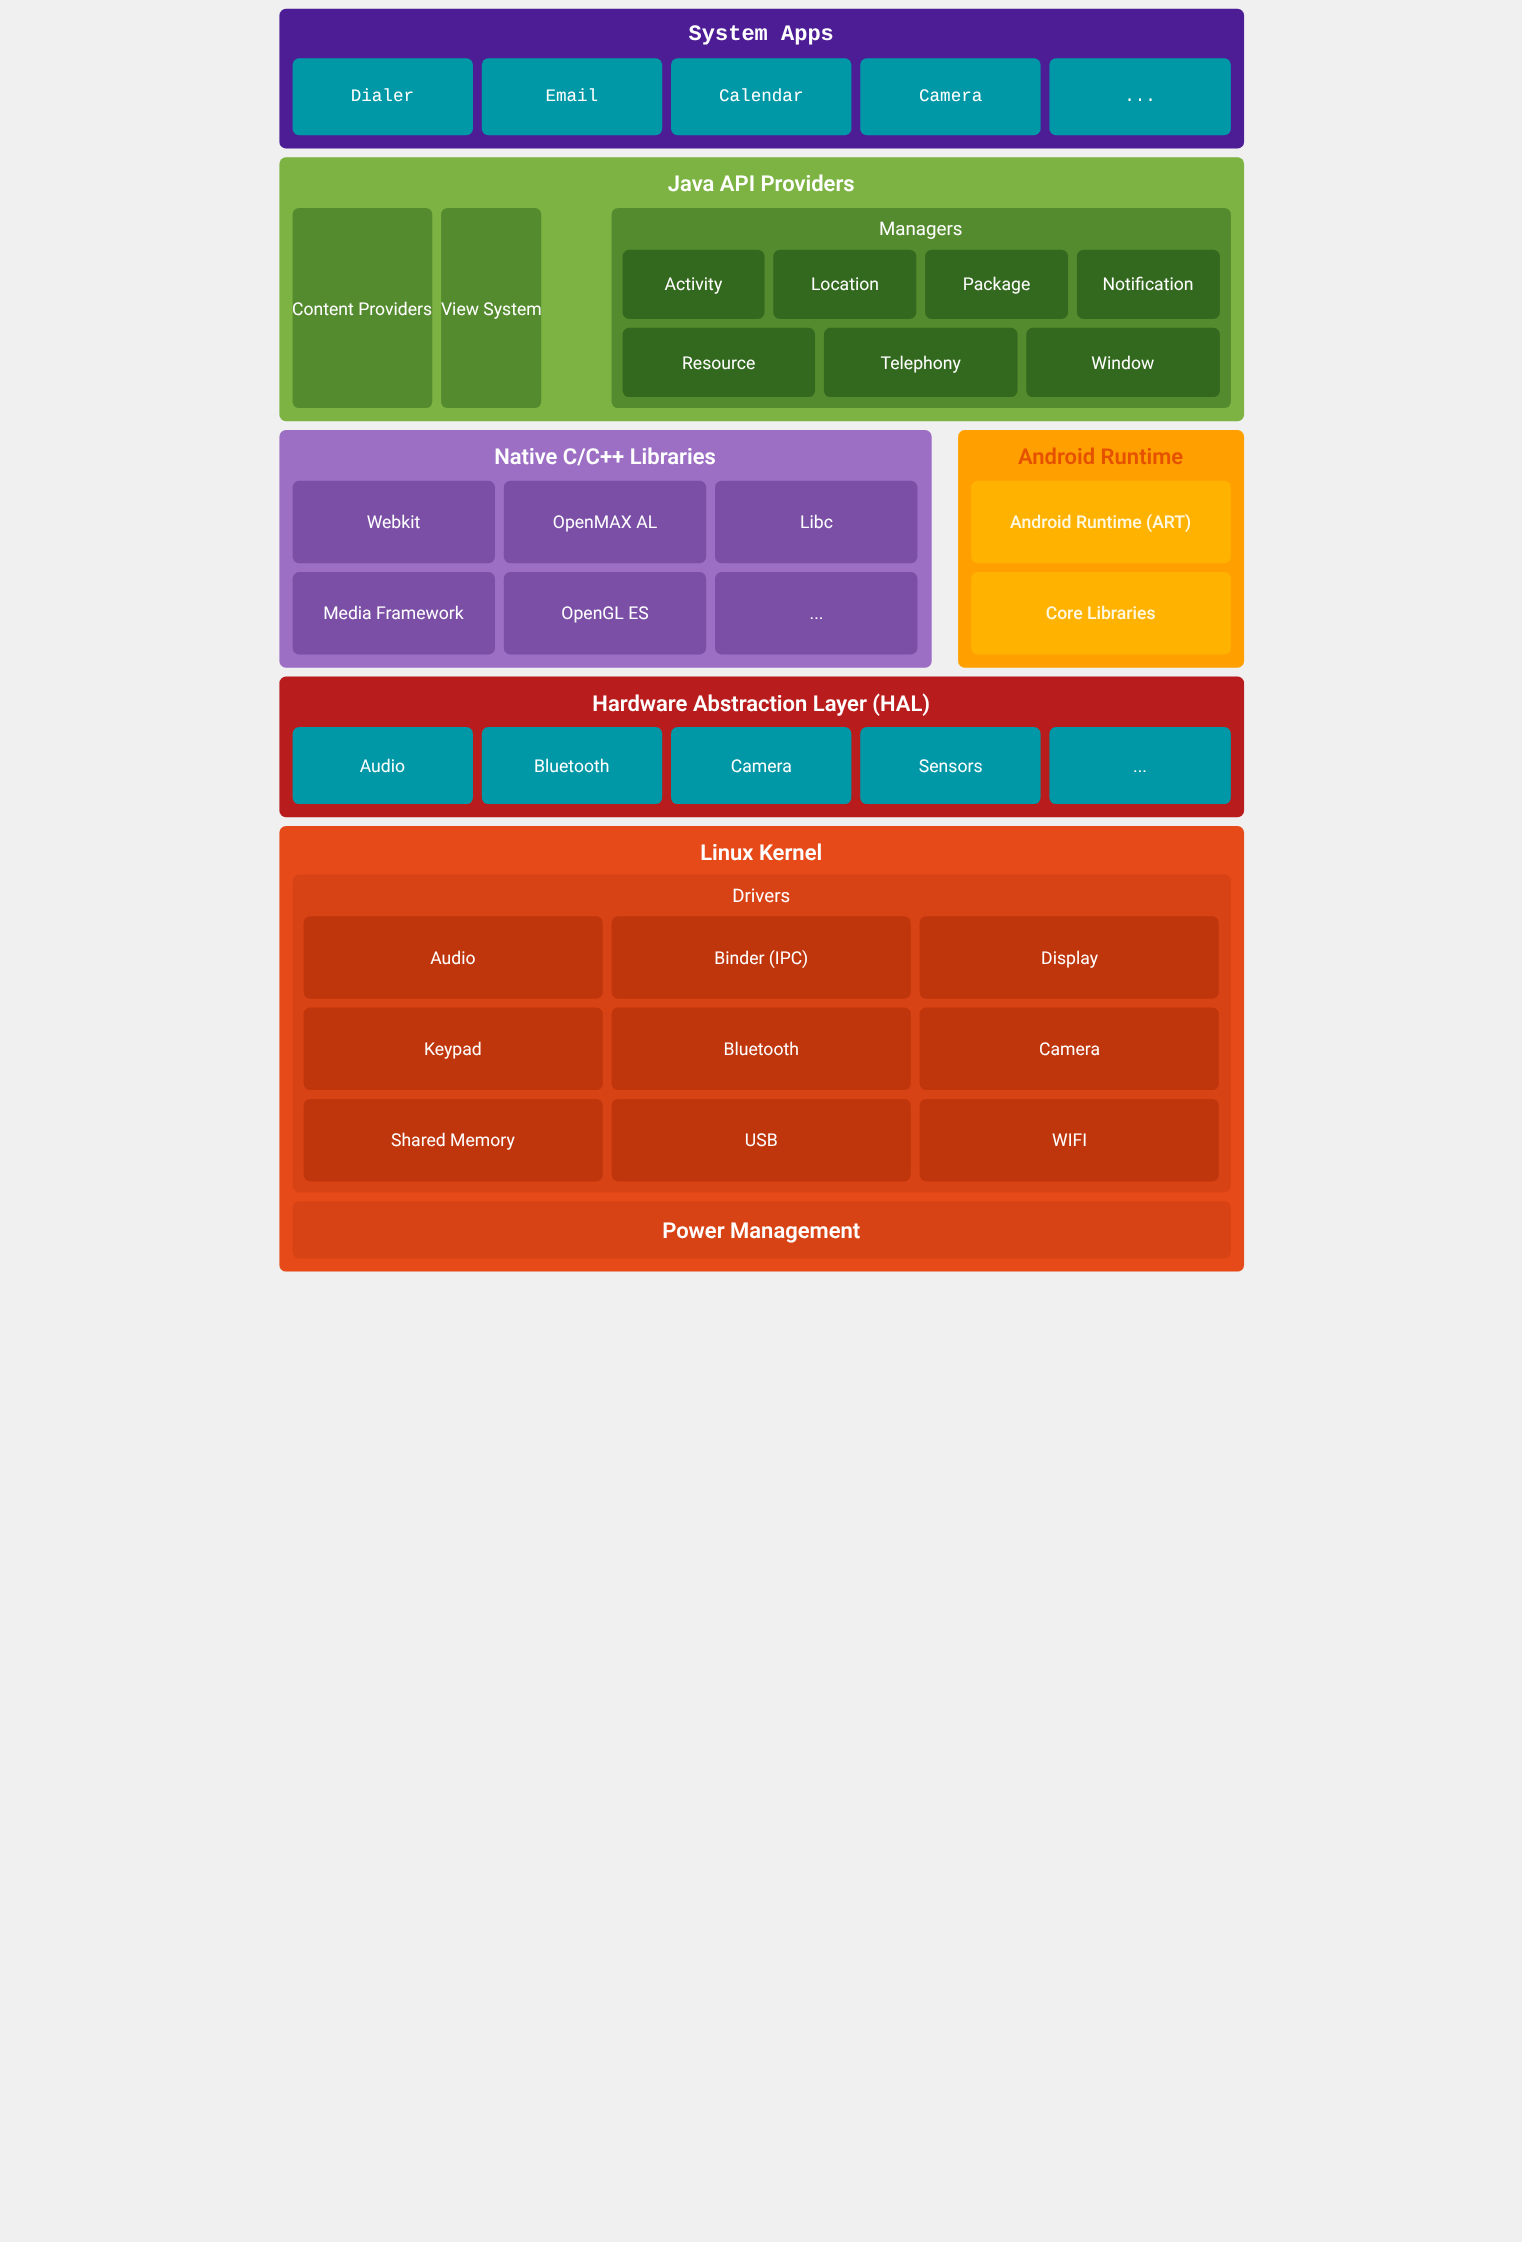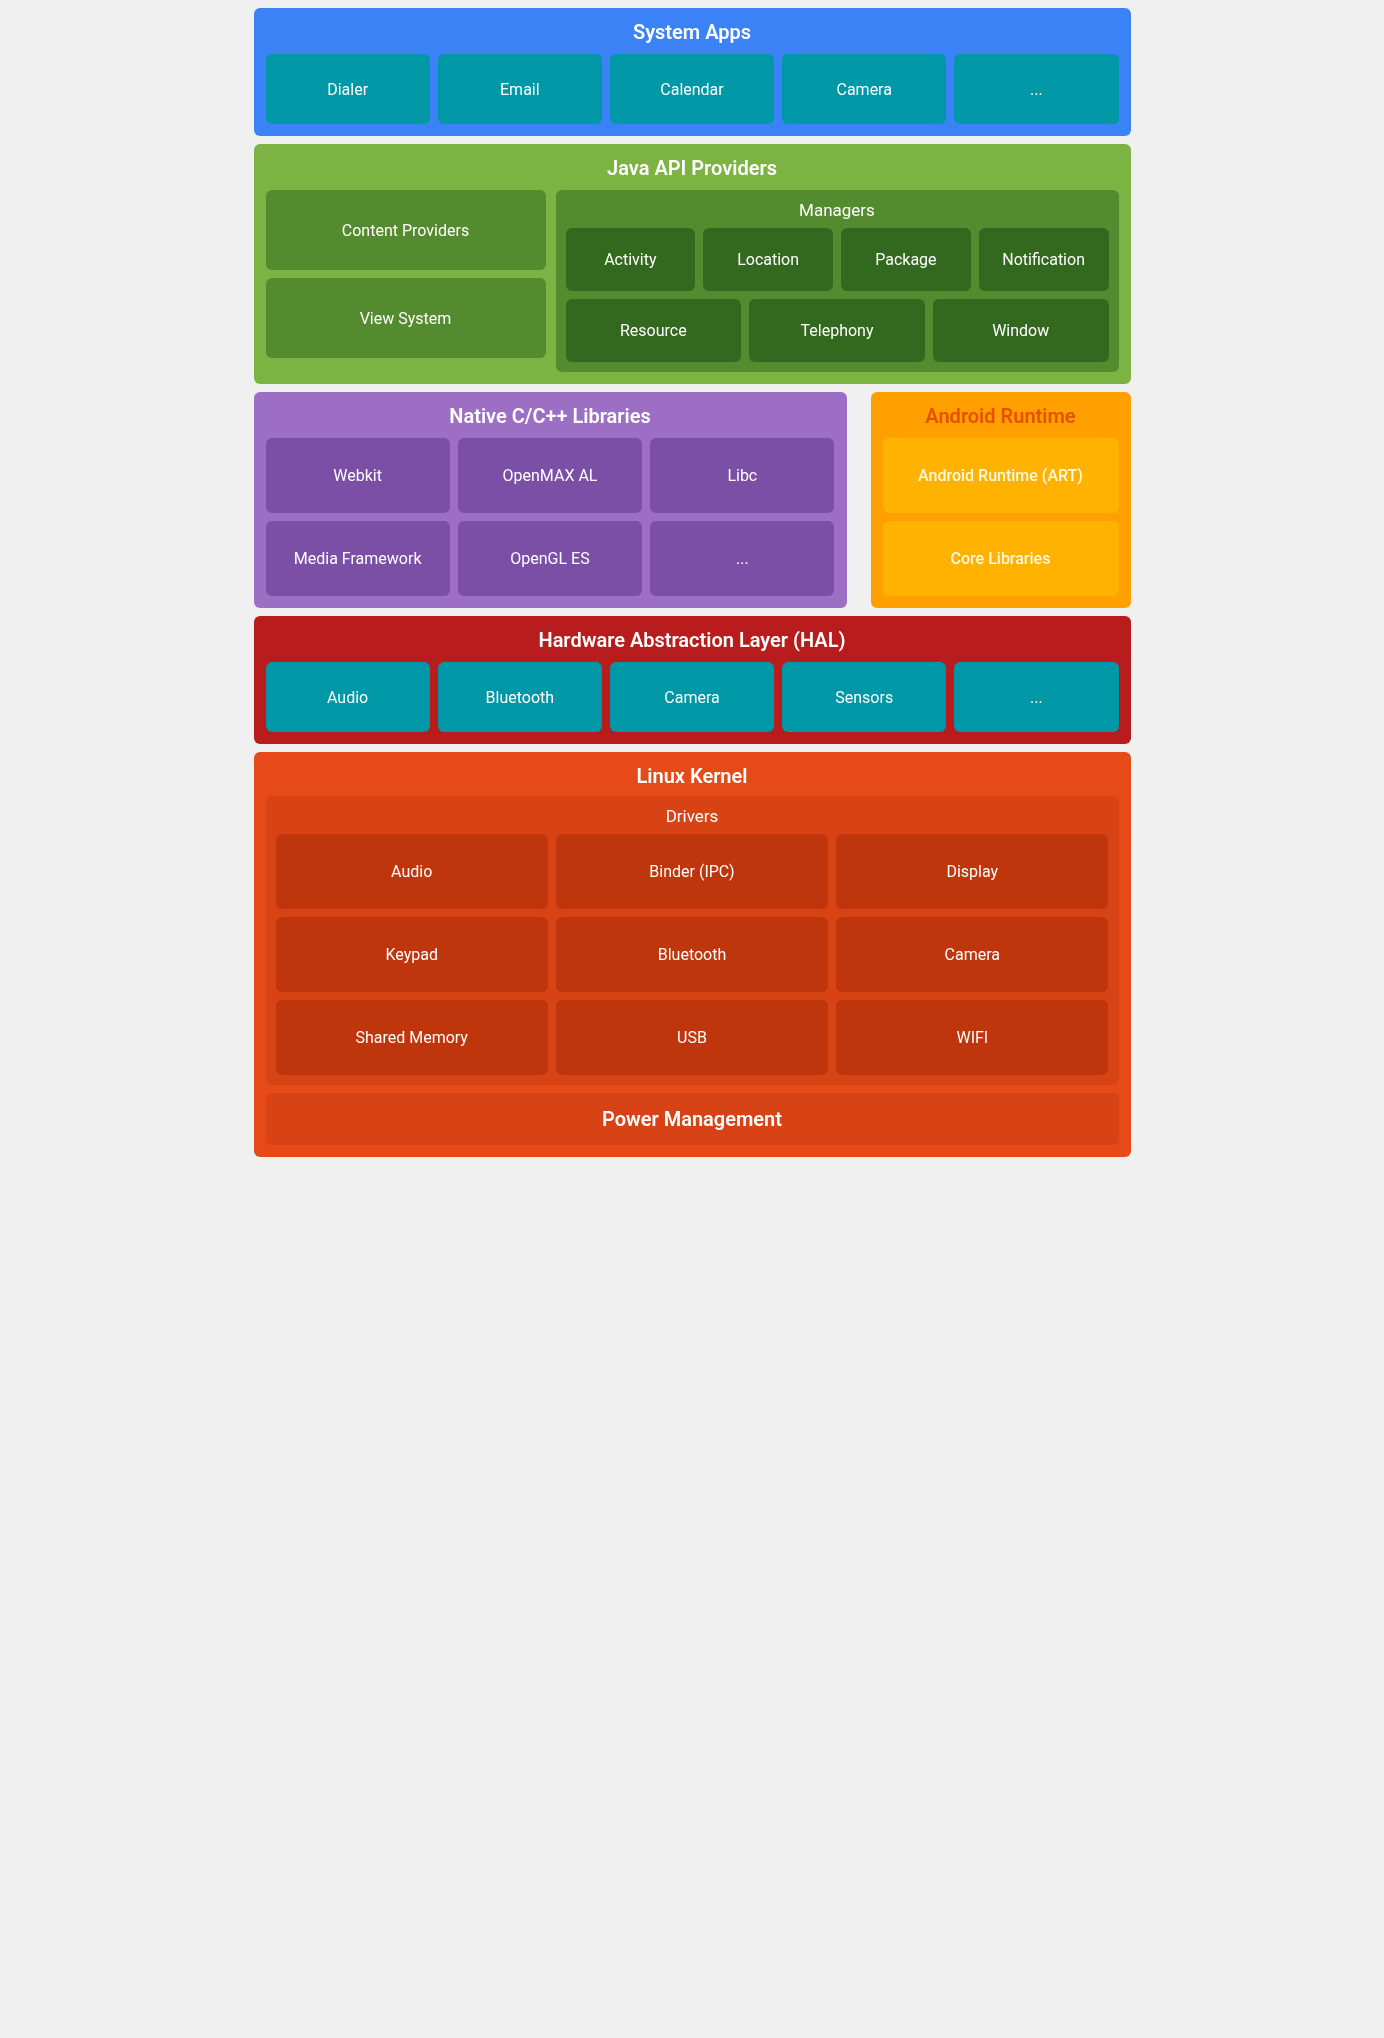--- a/index.html
+++ b/index.html
@@ -30,21 +30,22 @@
       align-items: center;
       justify-content: center;
       text-align: center;
       color: white;
       font-size: 16px;
       padding: 22px;
     }
 
     
     .system-apps {
-      background: #3b82f6;
+      background: #4c1d95;
+      font-family: Liberation Mono, monospace;
     }
     .system-apps-cards {
       display: flex;
       gap: 8px;
     }
     .system-apps .card {
       background: #0097a7;
       flex: 1;
       min-height: 70px;
     }
@@ -52,21 +53,21 @@
     
     .java-api {
       background: #7cb342;
     }
     .java-api-inner {
       display: flex;
       gap: 10px;
     }
     .java-api-left {
       display: flex;
-      flex-direction: column;
+      flex-direction: row;
       gap: 8px;
       width: 280px;
       flex-shrink: 0;
     }
     .java-api .card-left {
       background: #558b2f;
       min-height: 80px;
       border-radius: 6px;
       display: flex;
       align-items: center;

